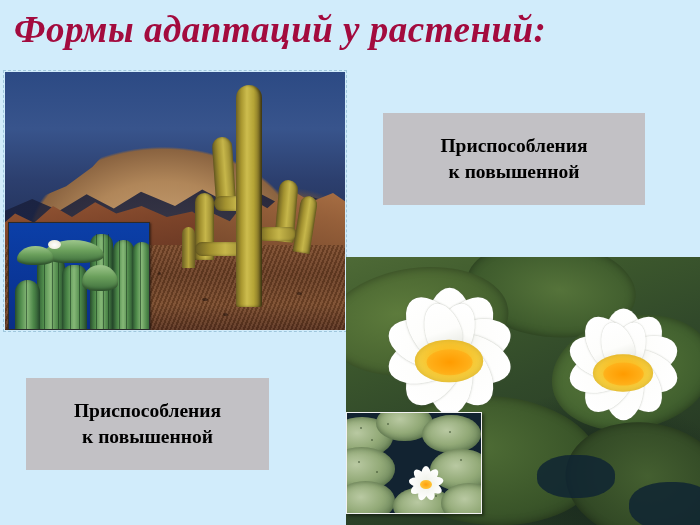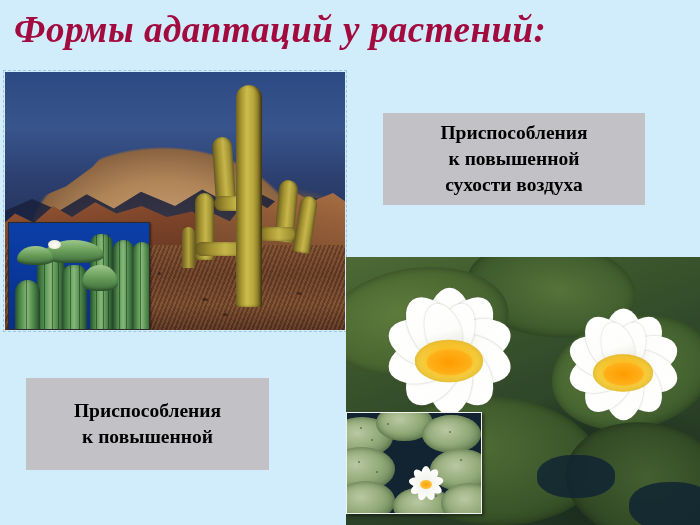--- a/index.html
+++ b/index.html
@@ -536,21 +536,20 @@
         <div class="il-petal" style="transform:rotate(280deg)"></div>
         <div class="il-petal" style="transform:rotate(320deg)"></div>
         <div class="il-center"></div>
       </div>
     </div>
   </div>
 
   <div class="caption-box" id="caption-dry" style="background: rgb(194, 193, 197);">
     <span class="caption-line">Приспособления</span>
     <span class="caption-line">к повышенной</span>
-    <span class="caption-line">сухости воздуха</span>
   </div>
 
   <div class="caption-box" id="caption-wet" style="background: rgb(194, 193, 197);">
     <span class="caption-line">Приспособления</span>
     <span class="caption-line">к повышенной</span>
   </div>
 
 </div>
 
 </body></html>

